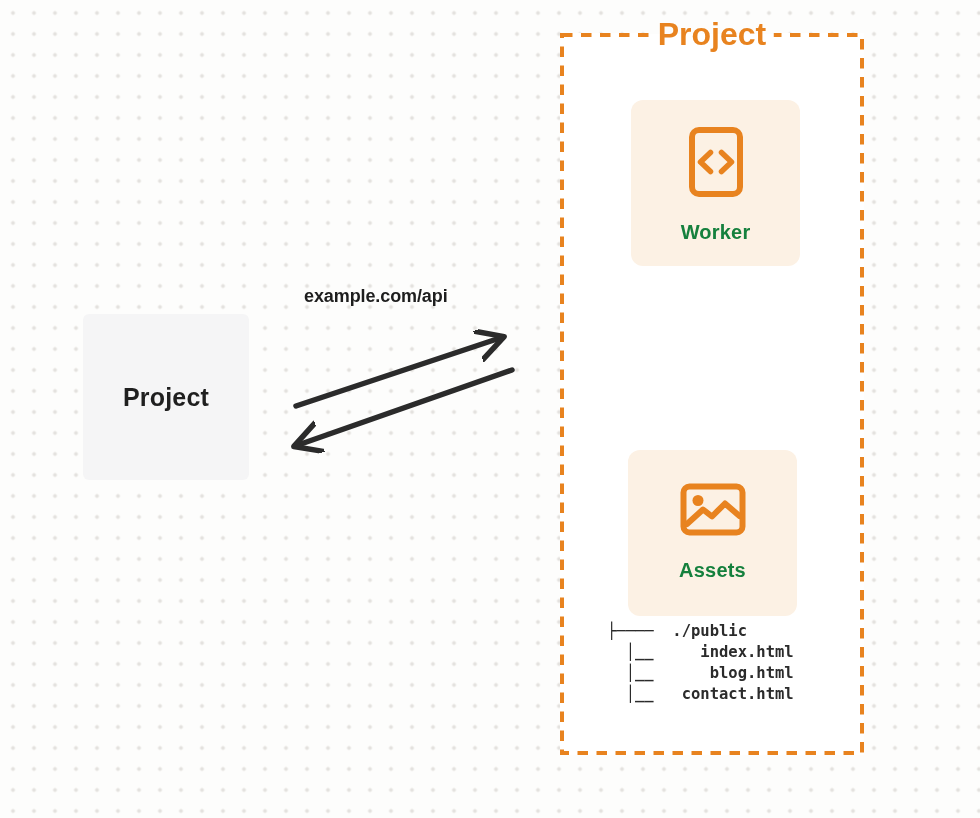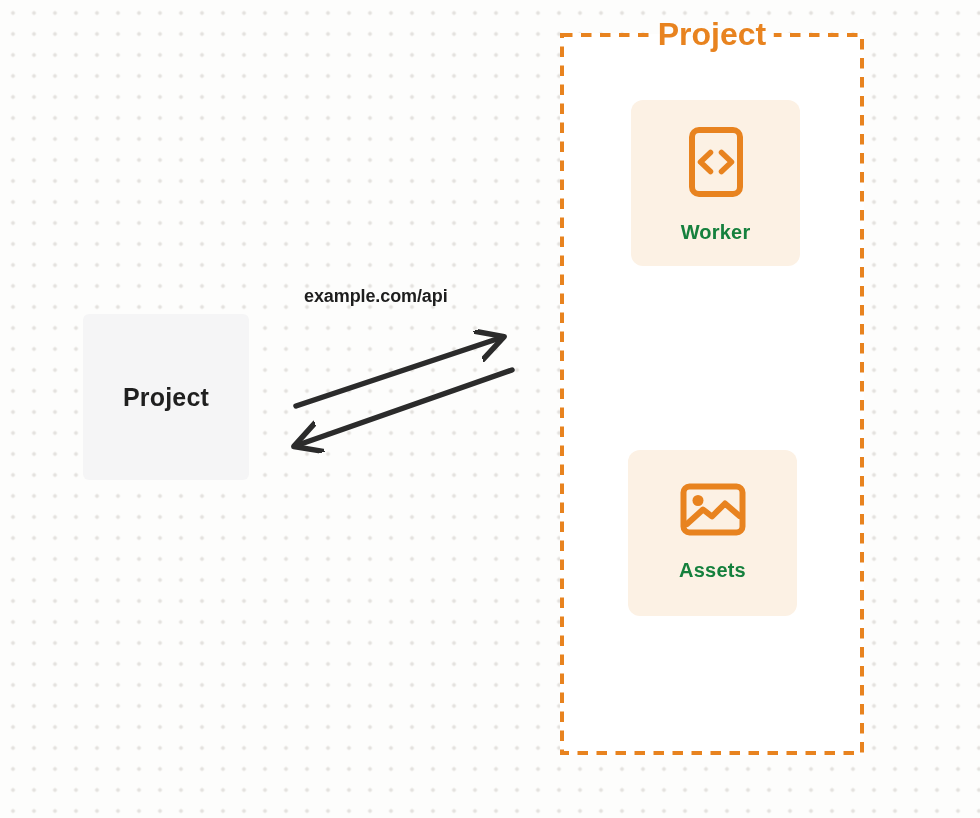--- a/index.html
+++ b/index.html
@@ -138,13 +138,19 @@
     <div class="icon-wrap">
       <svg width="66" height="53" viewBox="0 0 66 53" xmlns="http://www.w3.org/2000/svg">
         <rect x="3.5" y="3.5" width="59" height="46" rx="6" fill="none" stroke="#E8831F" stroke-width="6"></rect>
         <circle cx="18" cy="17.5" r="5.5" fill="#E8831F"></circle>
         <polyline points="7,41 23,26.5 32,33.5 45,20.5 59.5,33" fill="none" stroke="#E8831F" stroke-width="6" stroke-linecap="round" stroke-linejoin="round"></polyline>
       </svg>
     </div>
     <div class="label">Assets</div>
   </div>
 
+  <div class="file-tree">
+    <div class="tree-line">├────  ./public</div>
+    <div class="tree-line">  │__     index.html</div>
+    <div class="tree-line">  │__      blog.html</div>
+    <div class="tree-line">  │__   contact.html</div>
+  </div>
 </div>
 
 </body></html>

